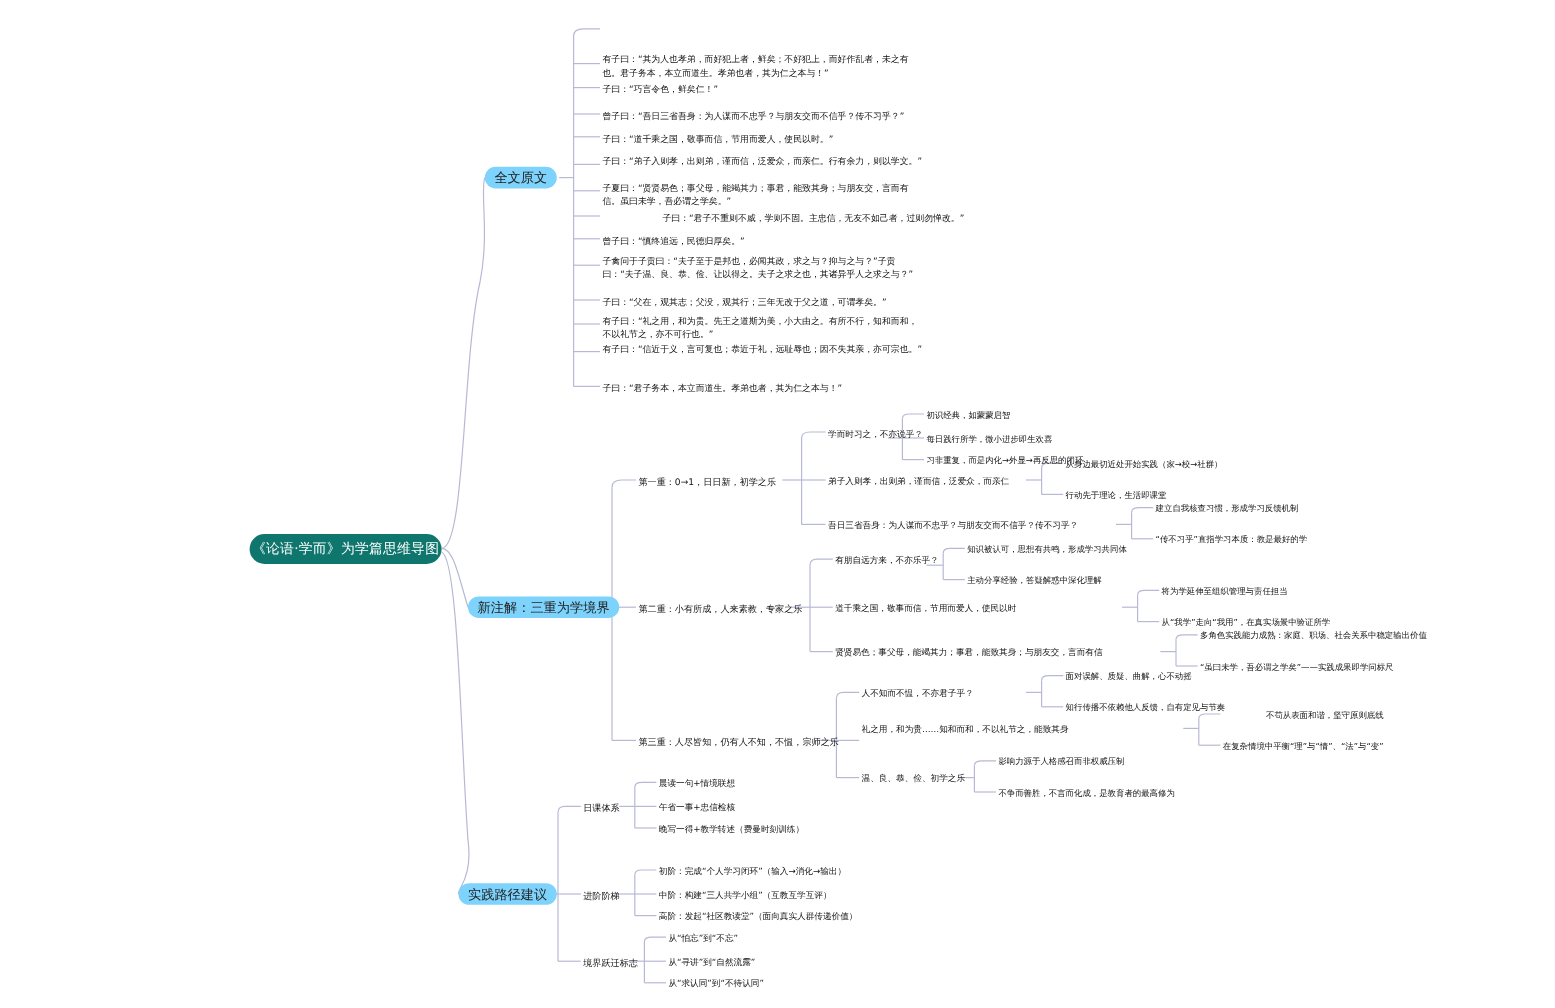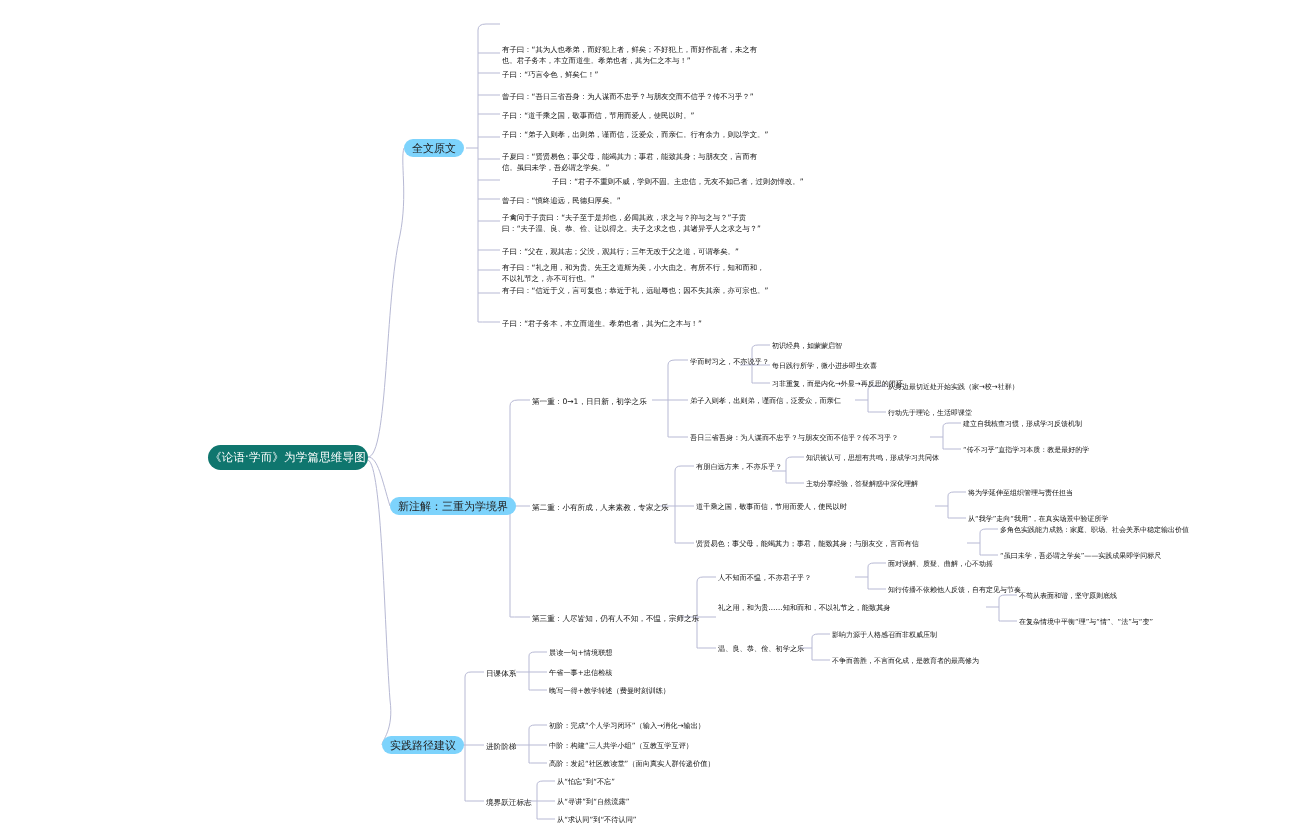--- a/index.html
+++ b/index.html
@@ -207,21 +207,21 @@
   <div class="t lvl4 nowrap" style="left:968px;top:488px;">将为学延伸至组织管理与责任担当</div>
   <div class="t lvl4 nowrap" style="left:968px;top:514px;">从“我学”走向“我用”，在真实场景中验证所学</div>
   <div class="t lvl4 nowrap" style="left:1000px;top:525px;">多角色实践能力成熟：家庭、职场、社会关系中稳定输出价值</div>
   <div class="t lvl4 nowrap" style="left:1000px;top:551px;">“虽曰未学，吾必谓之学矣”——实践成果即学问标尺</div>
 
   <div class="t lvl3 nowrap" style="left:718px;top:573px;">人不知而不愠，不亦君子乎？</div>
   <div class="t lvl3 nowrap" style="left:718px;top:603px;">礼之用，和为贵……知和而和，不以礼节之，能致其身</div>
   <div class="t lvl3 nowrap" style="left:718px;top:644px;">温、良、恭、俭、初学之乐</div>
   <div class="t lvl4 nowrap" style="left:888px;top:559px;">面对误解、质疑、曲解，心不动摇</div>
   <div class="t lvl4 nowrap" style="left:888px;top:585px;">知行传播不依赖他人反馈，自有定见与节奏</div>
-  <div class="t lvl4 nowrap" style="left:1019px;top:591px;">不苟从表面和谐，坚守原则底线</div>
+  <div class="t lvl4 nowrap" style="left:1055px;top:591px;">不苟从表面和谐，坚守原则底线</div>
   <div class="t lvl4 nowrap" style="left:1019px;top:617px;">在复杂情境中平衡“理”与“情”、“法”与“变”</div>
   <div class="t lvl4 nowrap" style="left:832px;top:630px;">影响力源于人格感召而非权威压制</div>
   <div class="t lvl4 nowrap" style="left:832px;top:656px;">不争而善胜，不言而化成，是教育者的最高修为</div>
 
   <div class="t lvl2 nowrap" style="left:486px;top:668px;">日课体系</div>
   <div class="t lvl2 nowrap" style="left:486px;top:741px;">进阶阶梯</div>
   <div class="t lvl2 nowrap" style="left:486px;top:797px;">境界跃迁标志</div>
 
   <div class="t lvl3 nowrap" style="left:549px;top:648px;">晨读一句+情境联想</div>
   <div class="t lvl3 nowrap" style="left:549px;top:668px;">午省一事+忠信检核</div>

